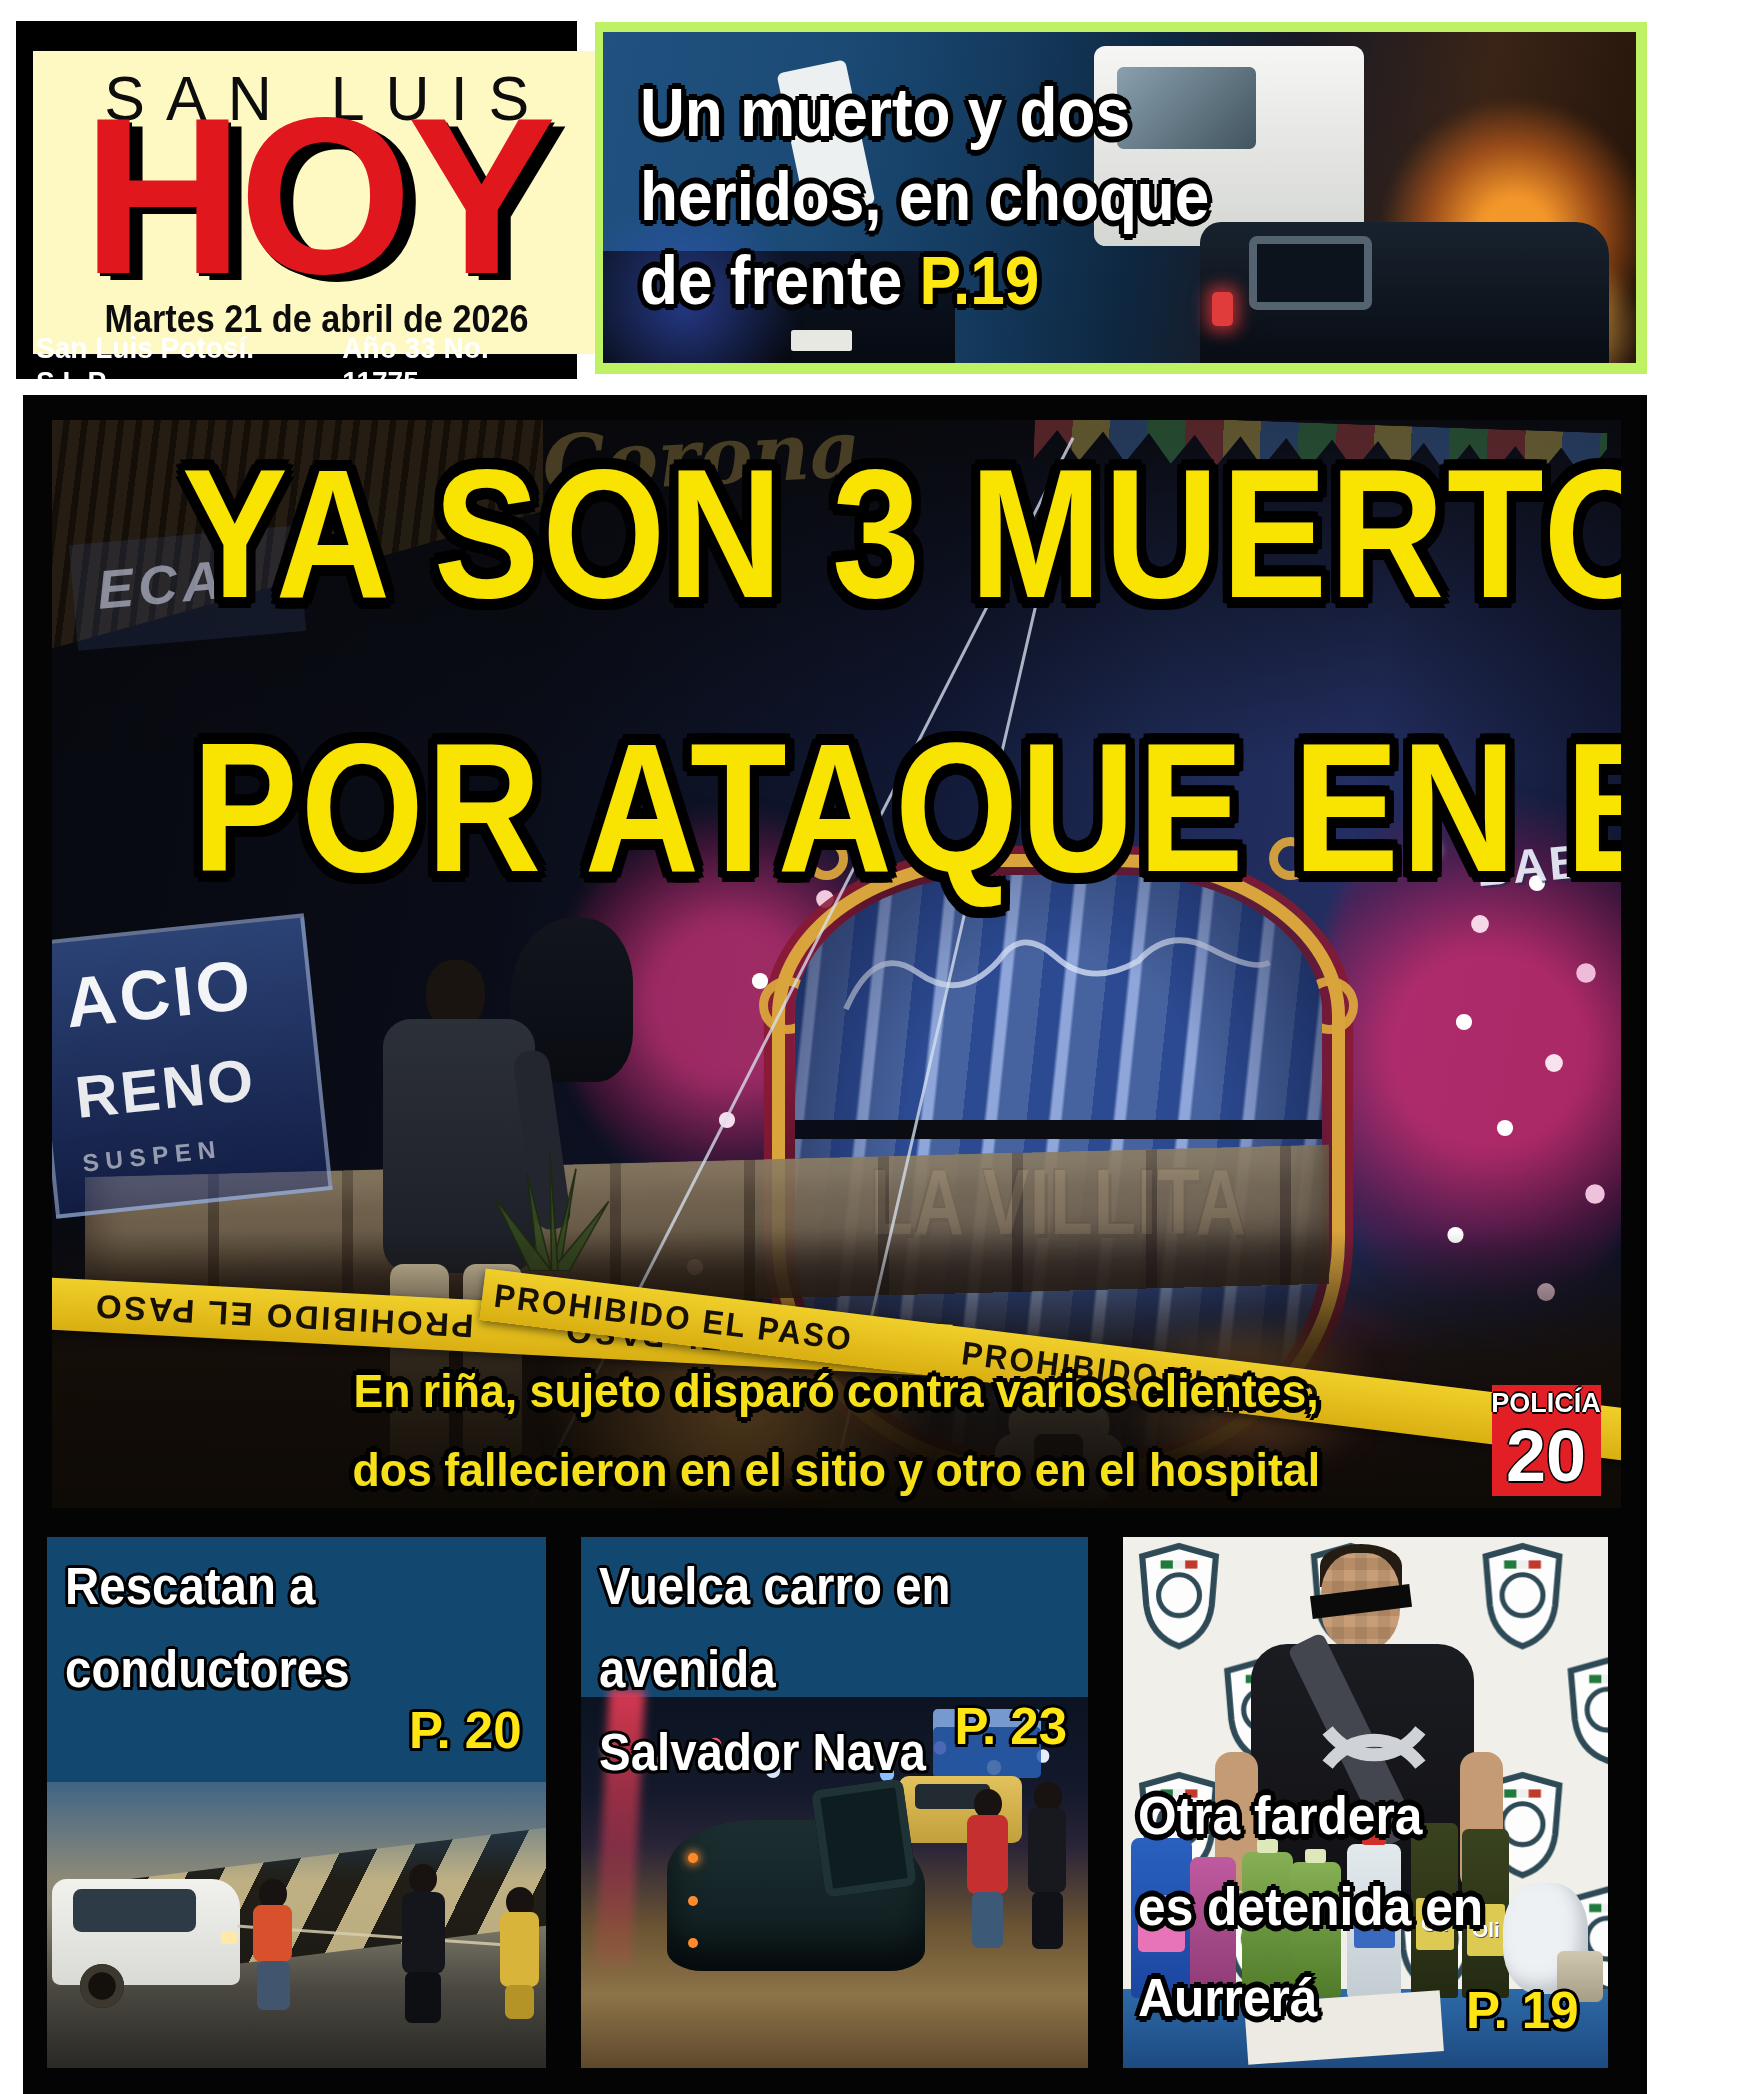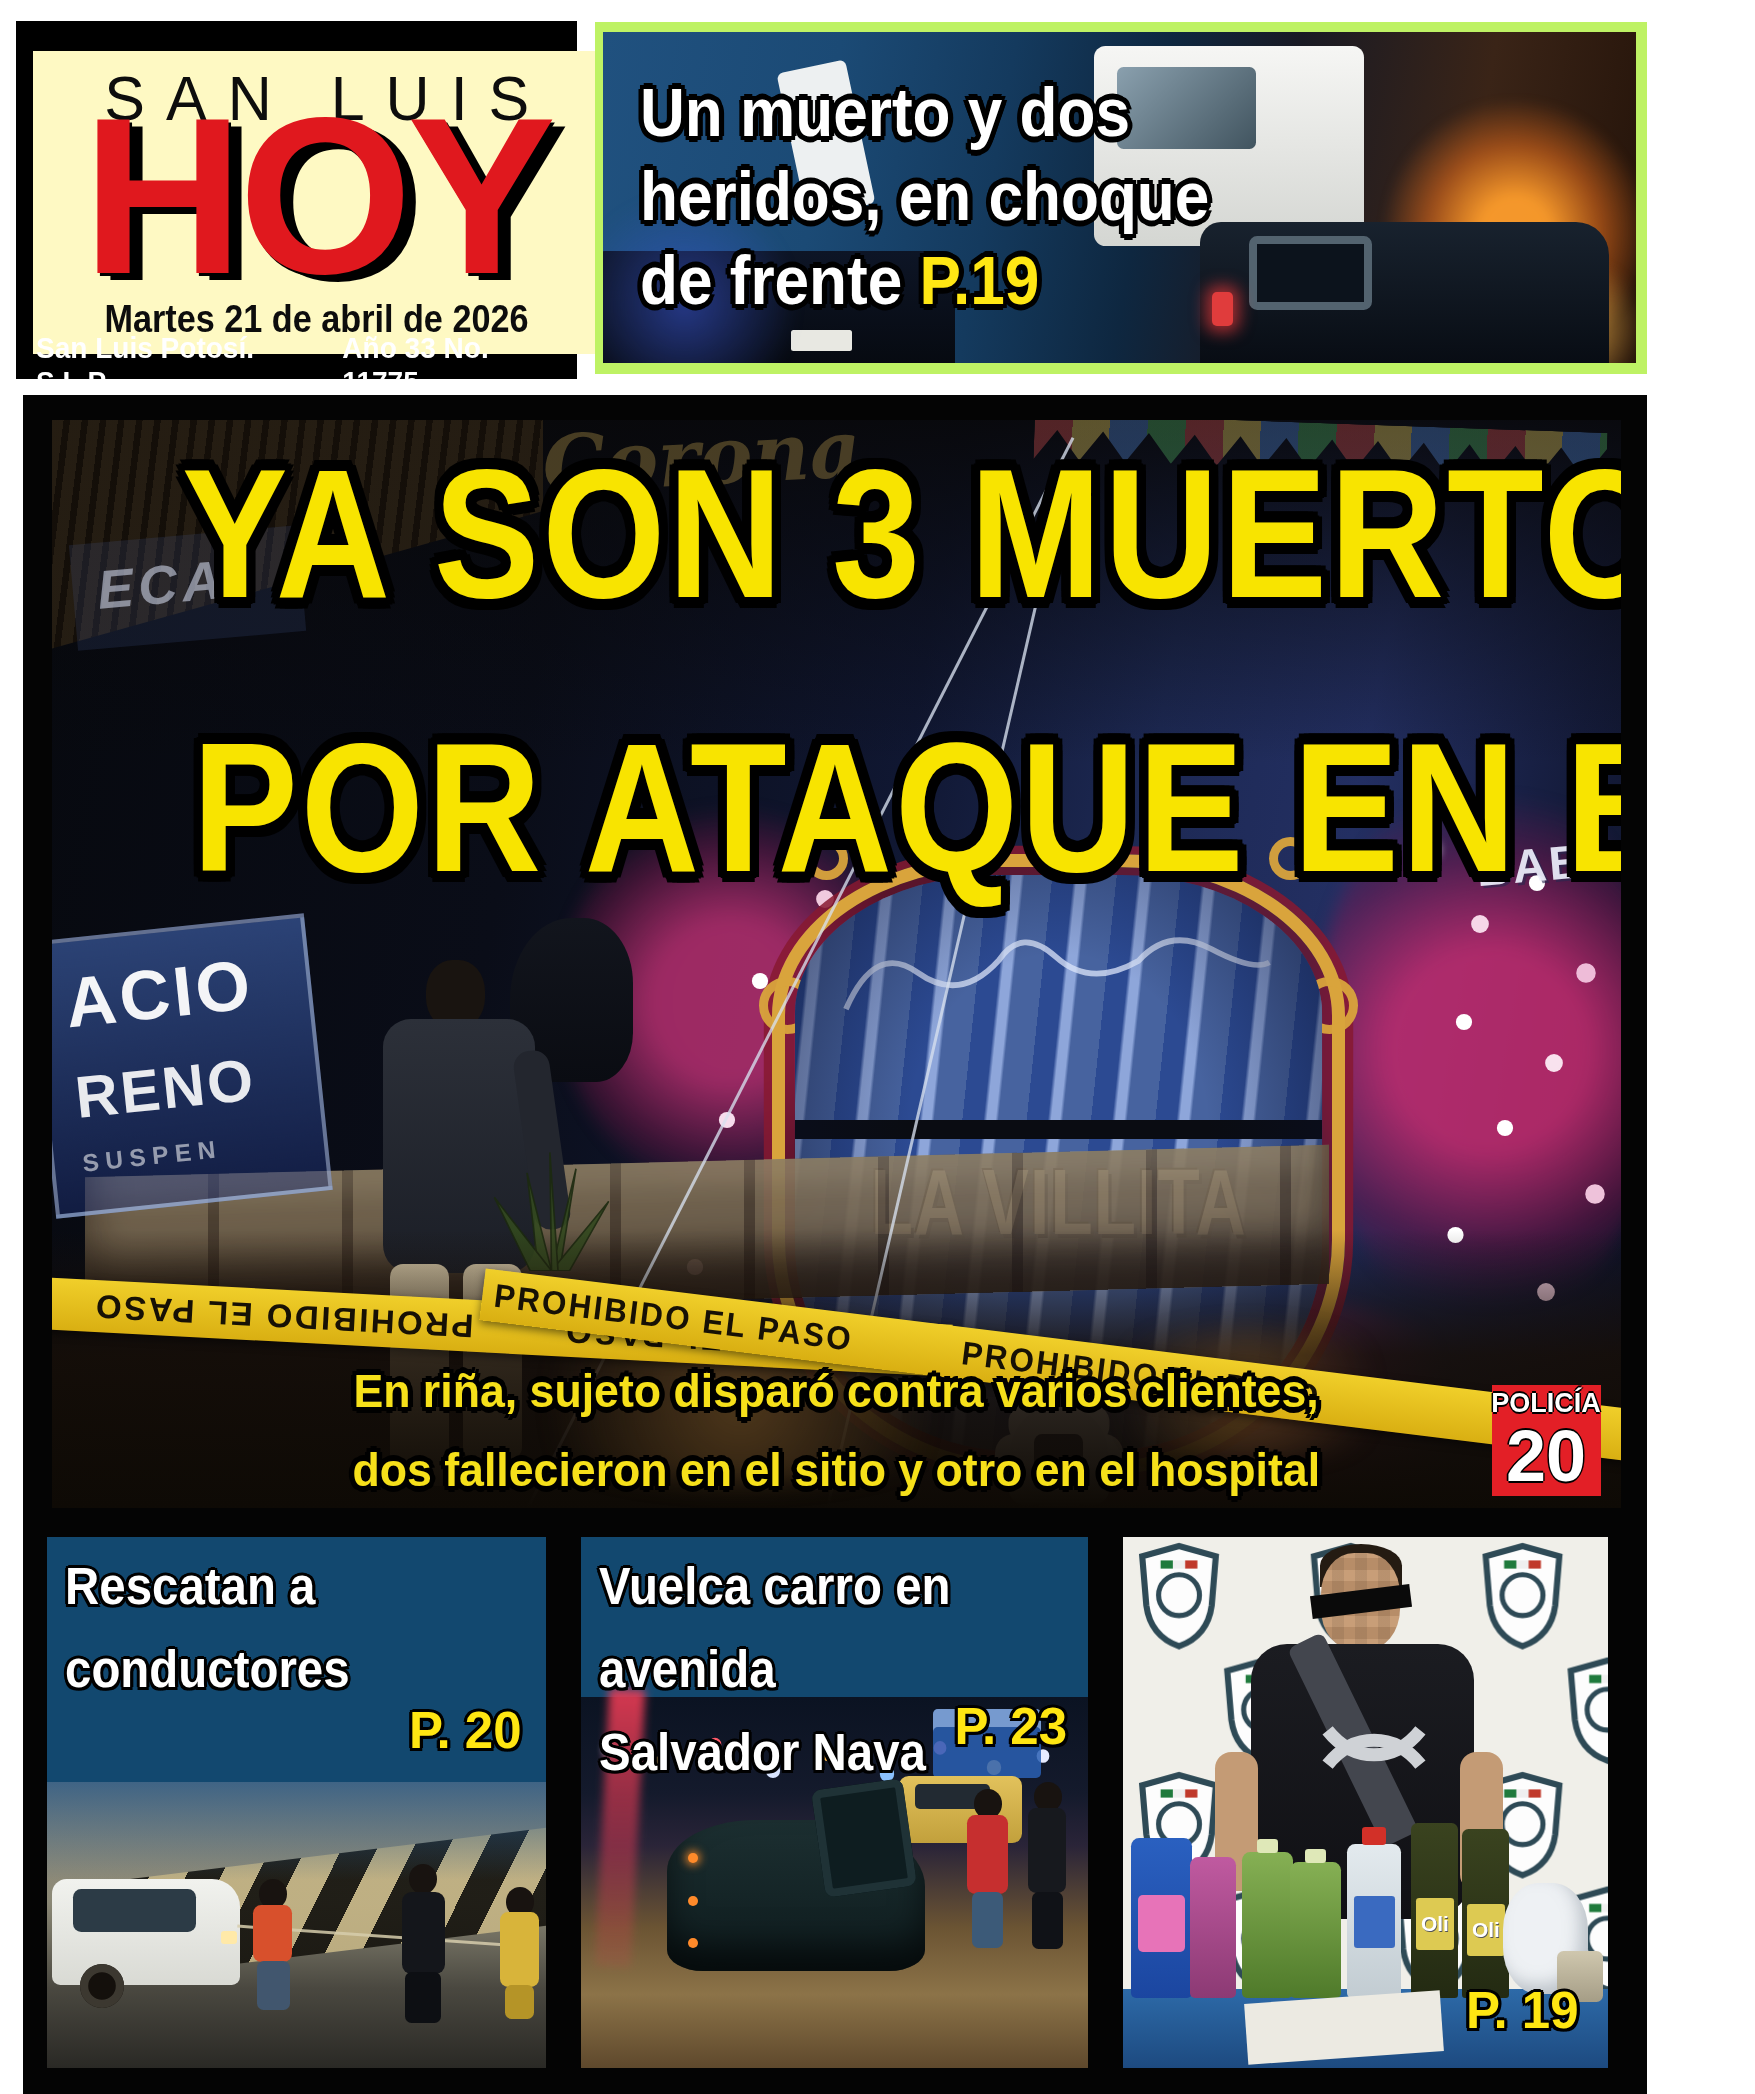--- a/index.html
+++ b/index.html
@@ -520,18 +520,23 @@
             <div class="abs lbl">Oli</div>
           </div>
         <div class="abs bot oli o2">
             <div class="abs lbl">Oli</div>
           </div>
         <div class="abs bag"></div>
         <div class="abs can"></div>
       </div>
       <div class="abs cloth"></div>
       <div class="abs paper"></div>
+      <div class="abs b3-text ol-md">
+        <span class="ln"><span class="bh">Otra fardera</span></span>
+        <span class="ln"><span class="bh">es detenida en</span></span>
+        <span class="ln"><span class="bh">Aurrerá</span></span>
+      </div>
       <div class="abs bpref ol-sm">P. 19</div>
     </div>
 
   </div>
 </div>
 
 
 </body></html>

